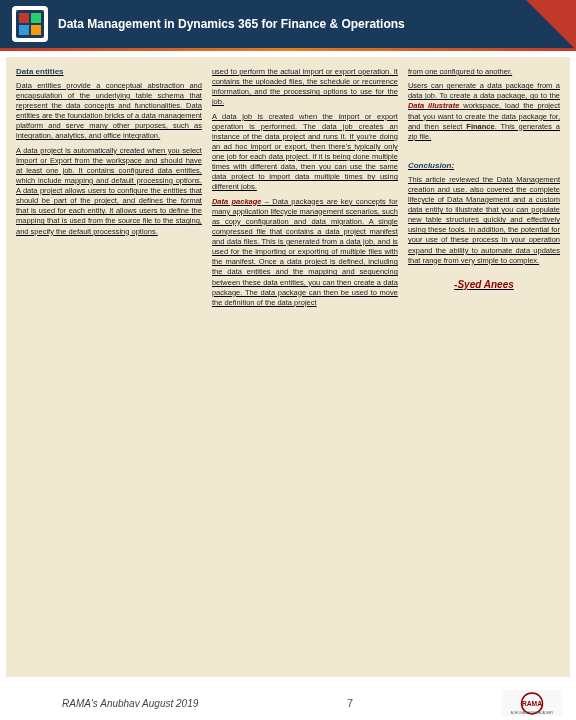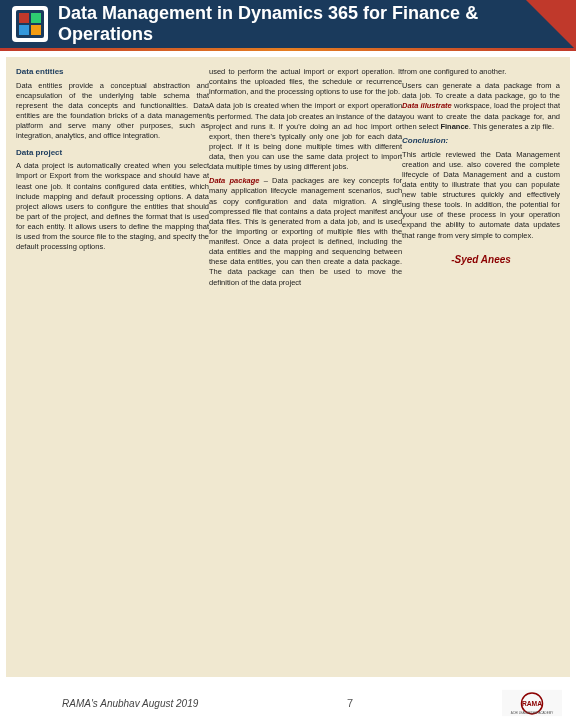--- a/index.html
+++ b/index.html
@@ -30,21 +30,21 @@
       margin-right: 10px;
       flex-shrink: 0;
       overflow: hidden;
     }
     .header-logo svg {
       width: 28px;
       height: 28px;
     }
     .header-title {
       color: #fff;
-      font-size: 18px;
+      font-size: 12px;
       font-weight: bold;
     }
     .header-corner {
       position: absolute;
       right: 0;
       top: 0;
       width: 0;
       height: 0;
       border-style: solid;
       border-width: 0 50px 50px 0;
@@ -57,22 +57,24 @@
       margin: 6px;
       padding: 10px;
       height: calc(720px - 48px - 40px - 12px);
       display: flex;
       flex-direction: column;
     }
 
     
     .columns {
       display: flex;
+      gap: 10px;
       flex: 1;
       overflow: hidden;
+      text-decoration: underline;
     }
 
     .col {
       flex: 1;
       font-size: 7.5px;
       line-height: 1.35;
       color: #222;
       overflow: hidden;
     }
 
@@ -101,21 +103,21 @@
       font-weight: bold;
       color: #8B0000;
     }
 
     .conclusion-heading {
       font-weight: bold;
       font-style: italic;
       color: #1a3a5c;
       font-size: 8px;
       margin-bottom: 3px;
-      margin-top: 4px;
+      margin-top: 19px;
     }
 
     .author {
       text-align: center;
       font-style: italic;
       font-weight: bold;
       color: #8B0000;
       font-size: 10px;
       margin-top: 12px;
     }
@@ -174,21 +176,20 @@
     <div class="header-corner"></div>
   </div>
   <div class="header-divider"></div>
 
   <div class="content-area">
     <div class="columns">
 
       <div class="col col-left">
         <div class="section-heading">Data entities</div>
         <p>Data entities provide a conceptual abstraction and encapsulation of the underlying table schema that represent the data concepts and functionalities. Data entities are the foundation bricks of a data management platform and serve many other purposes, such as integration, analytics, and office integration.</p>
-        <div class="section-heading">Data project</div>
         <p>A data project is automatically created when you select Import or Export from the workspace and should have at least one job. It contains configured data entities, which include mapping and default processing options. A data project allows users to configure the entities that should be part of the project, and defines the format that is used for each entity. It allows users to define the mapping that is used from the source file to the staging, and specify the default processing options.</p>
       </div>
 
       <div class="col col-mid">
         <p>used to perform the actual import or export operation. It contains the uploaded files, the schedule or recurrence information, and the processing options to use for the job.</p>
         <p>A data job is created when the import or export operation is performed. The data job creates an instance of the data project and runs it. If you're doing an ad hoc import or export, then there's typically only one job for each data project. If it is being done multiple times with different data, then you can use the same data project to import data multiple times by using different jobs.</p>
         <p>
           <span class="italic-bold">Data package</span> – Data packages are key concepts for many application lifecycle management scenarios, such as copy configuration and data migration. A single compressed file that contains a data project manifest and data files. This is generated from a data job, and is used for the importing or exporting of multiple files with the manifest. Once a data project is defined, including the data entities and the mapping and sequencing between these data entities, you can then create a data package. The data package can then be used to move the definition of the data project
         </p>
       </div>

